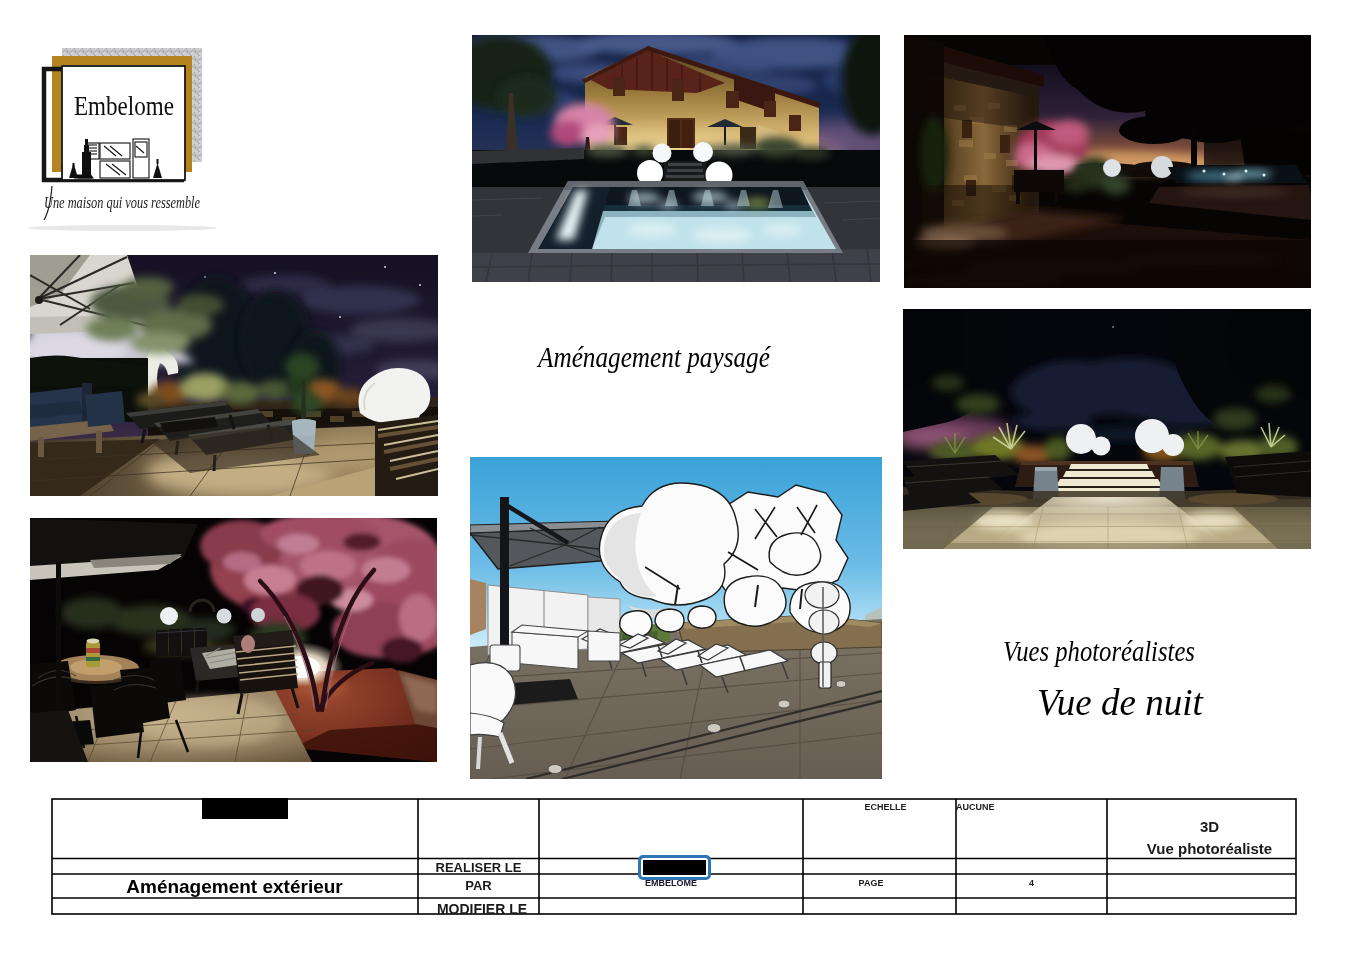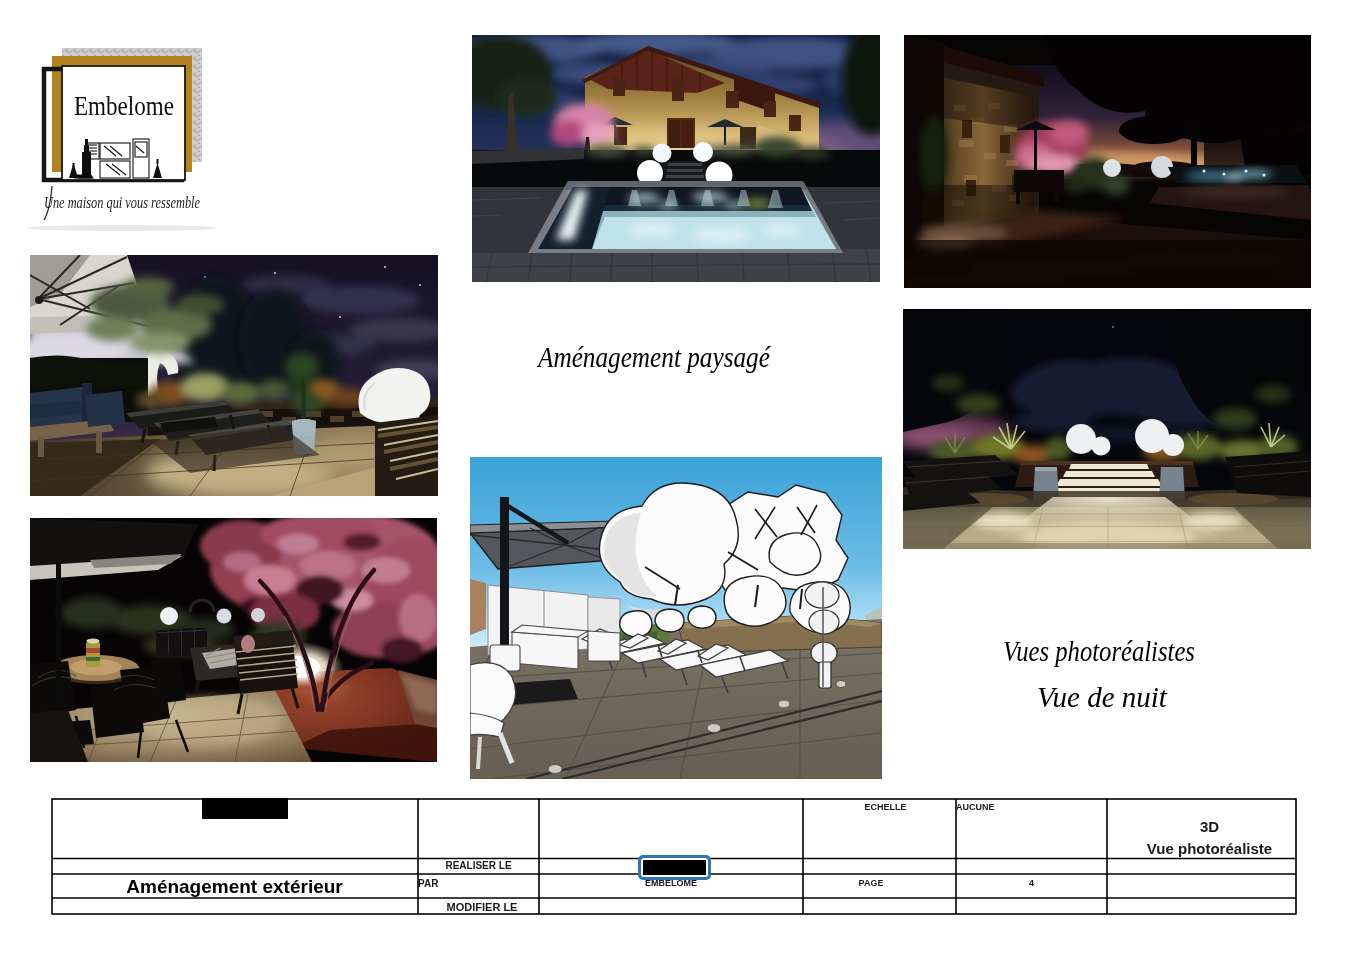--- a/index.html
+++ b/index.html
@@ -996,40 +996,40 @@
   <polygon points="322,148 408,142 408,188 334,184" fill="#0d0c0a"></polygon>
   <g stroke="#2e2a24" stroke-width="1.2">
         <line x1="330" y1="158" x2="408" y2="152"></line>
         <line x1="332" y1="168" x2="408" y2="162"></line>
       </g>
 </svg>
 </div>
 
 <div class="script abs" style="left:538px;top:341px;font-size:29px;white-space:nowrap;transform:scaleX(0.87);transform-origin:left top;">Aménagement paysagé</div>
 <div class="script abs" style="left:1003px;top:635px;font-size:29px;white-space:nowrap;transform:scaleX(0.85);transform-origin:left top;">Vues photoréalistes</div>
-<div class="script abs" style="left:1037px;top:681px;font-size:29px;white-space:nowrap;">Vue de nuit</div>
+<div class="script abs" style="left:1037px;top:681px;font-size:37px;white-space:nowrap;">Vue de nuit</div>
 
 <div class="abs" id="cartouche" style="left:51px;top:798px;width:1246px;height:117px;">
   <svg width="1246" height="117" viewBox="0 0 1246 117">
     <g stroke="#000" stroke-width="1.6" fill="none">
       <rect x="1" y="1" width="1244" height="115"></rect>
       <line x1="367" y1="1" x2="367" y2="116"></line>
       <line x1="488" y1="1" x2="488" y2="116"></line>
       <line x1="752" y1="1" x2="752" y2="116"></line>
       <line x1="905" y1="1" x2="905" y2="116"></line>
       <line x1="1056" y1="1" x2="1056" y2="116"></line>
       <line x1="1" y1="60.5" x2="1245" y2="60.5"></line>
       <line x1="1" y1="76" x2="1245" y2="76"></line>
       <line x1="1" y1="100" x2="1245" y2="100"></line>
     </g>
   </svg>
   <div class="abs" style="left:151px;top:0px;width:86px;height:21px;background:#000;"></div>
-  <div class="abs" style="left:367px;top:62px;width:121px;font-size:10px;text-align:center;font-weight:bold;color:#1a1a1a;">REALISER LE</div>
-  <div class="abs" style="left:367px;top:80px;width:121px;font-size:10px;text-align:left;font-weight:bold;color:#1a1a1a;">PAR</div>
-  <div class="abs" style="left:367px;top:103px;width:128px;font-size:11px;text-align:center;font-weight:bold;color:#1a1a1a;">MODIFIER LE</div>
+  <div class="abs" style="left:367px;top:62px;width:121px;font-size:13px;text-align:center;font-weight:bold;color:#1a1a1a;">REALISER LE</div>
+  <div class="abs" style="left:367px;top:80px;width:121px;font-size:13px;text-align:center;font-weight:bold;color:#1a1a1a;">PAR</div>
+  <div class="abs" style="left:367px;top:103px;width:128px;font-size:14px;text-align:center;font-weight:bold;color:#1a1a1a;">MODIFIER LE</div>
   <div class="abs" style="left:0px;top:78px;width:367px;font-size:19px;text-align:center;font-weight:bold;color:#000;">Aménagement extérieur</div>
   <div class="abs" style="left:552px;top:80px;width:136px;font-size:9px;text-align:center;font-weight:bold;color:#15152a;">EMBELOME</div>
   <div class="abs" style="left:752px;top:4px;width:165px;font-size:9px;text-align:center;font-weight:bold;color:#1a1a1a;">ECHELLE</div>
   <div class="abs" style="left:905px;top:4px;width:151px;font-size:9px;text-align:left;font-weight:bold;color:#1a1a1a;">AUCUNE</div>
   <div class="abs" style="left:752px;top:80px;width:136px;font-size:9px;text-align:center;font-weight:bold;color:#1a1a1a;">PAGE</div>
   <div class="abs" style="left:905px;top:80px;width:151px;font-size:9px;text-align:center;font-weight:bold;color:#1a1a1a;">4</div>
   <div class="abs" style="left:1056px;top:18px;width:205px;font-size:15px;line-height:22px;text-align:center;font-weight:bold;color:#1a1a1a;">3D<br>Vue photoréaliste</div>
   
   <div class="abs" style="left:590px;top:60px;width:63px;height:15px;background:#000;border:2px solid #fff;outline:3px solid #2e75b6;border-radius:2px;"></div>
 </div>

